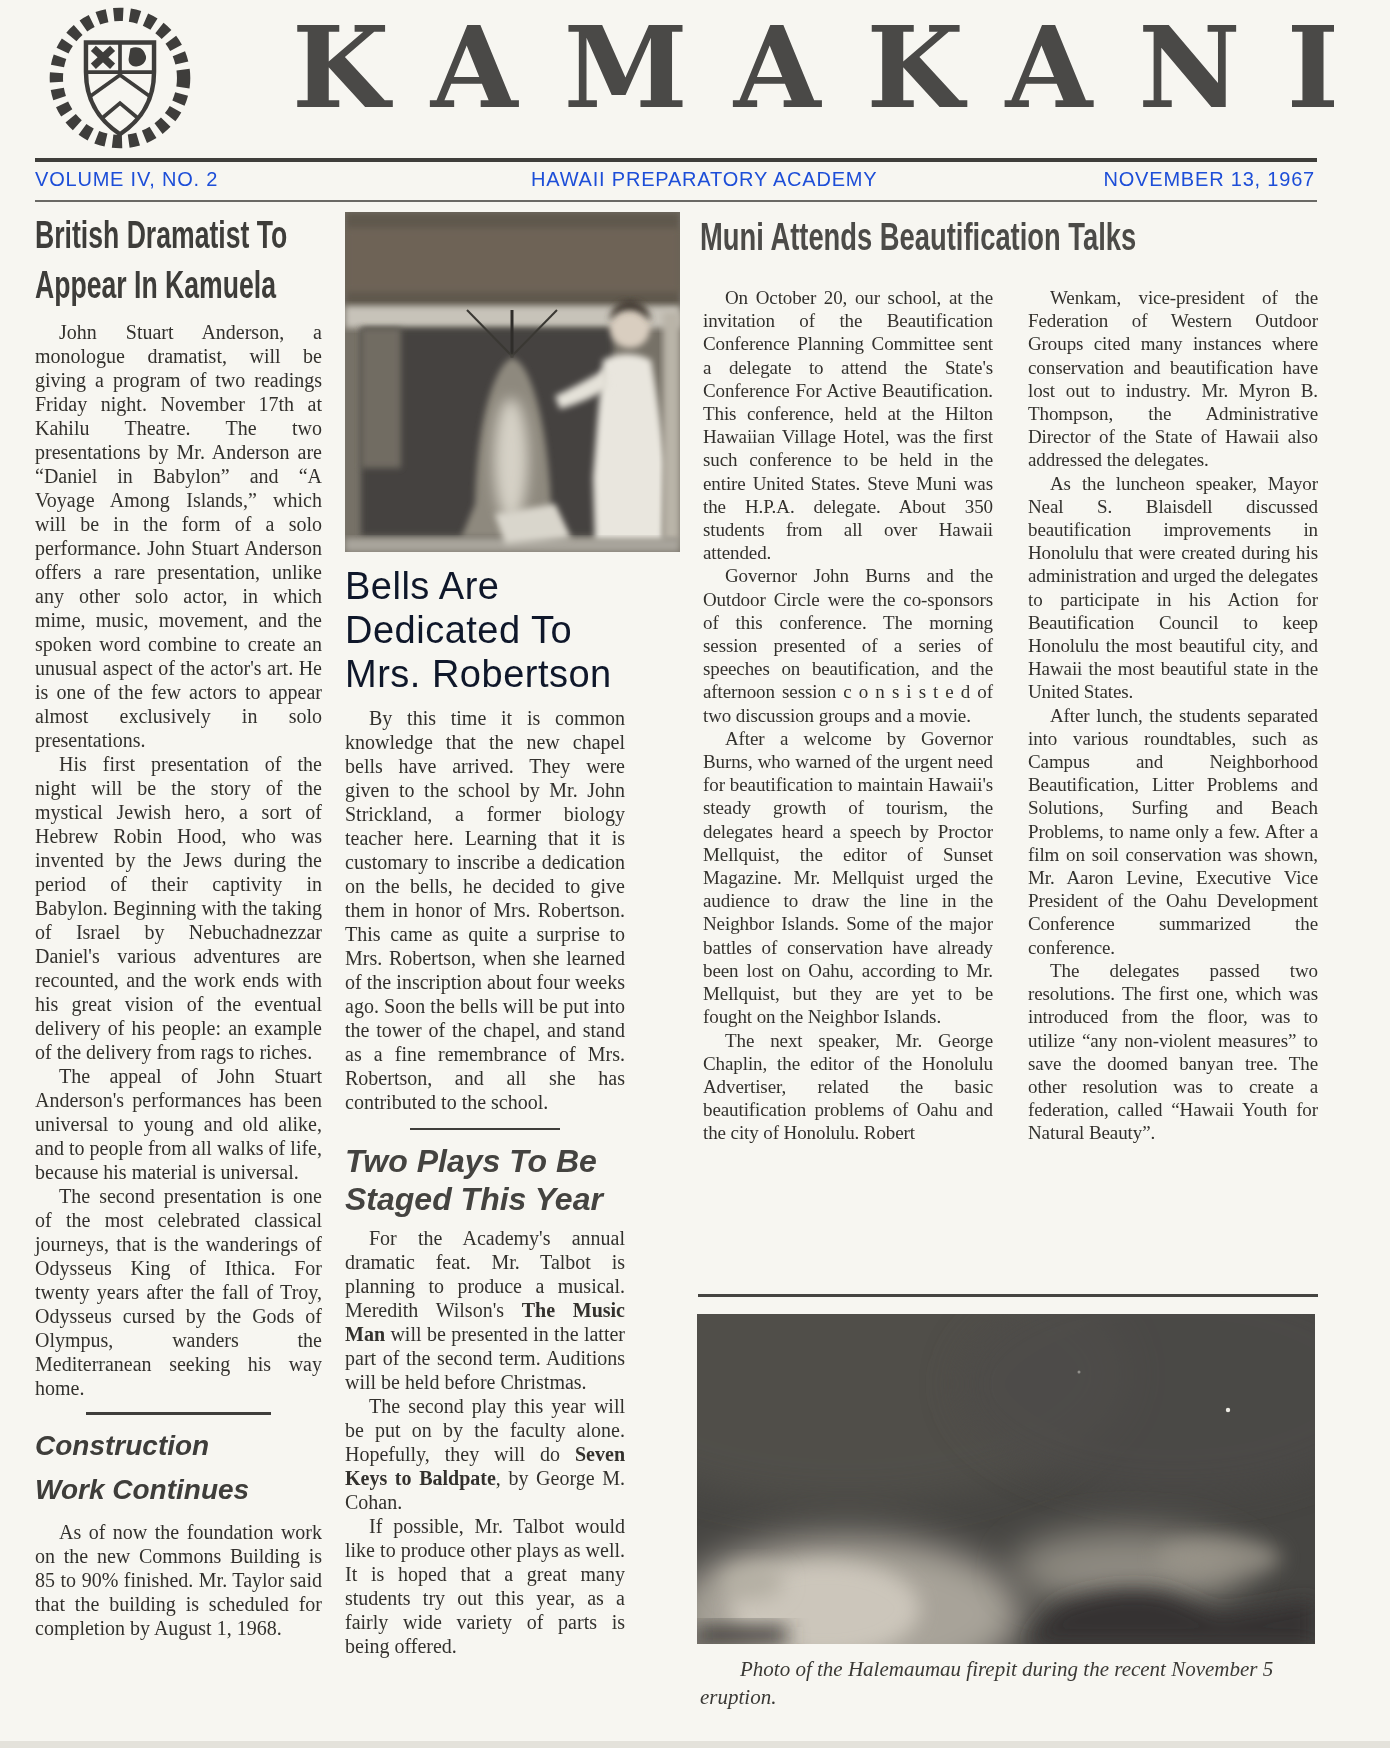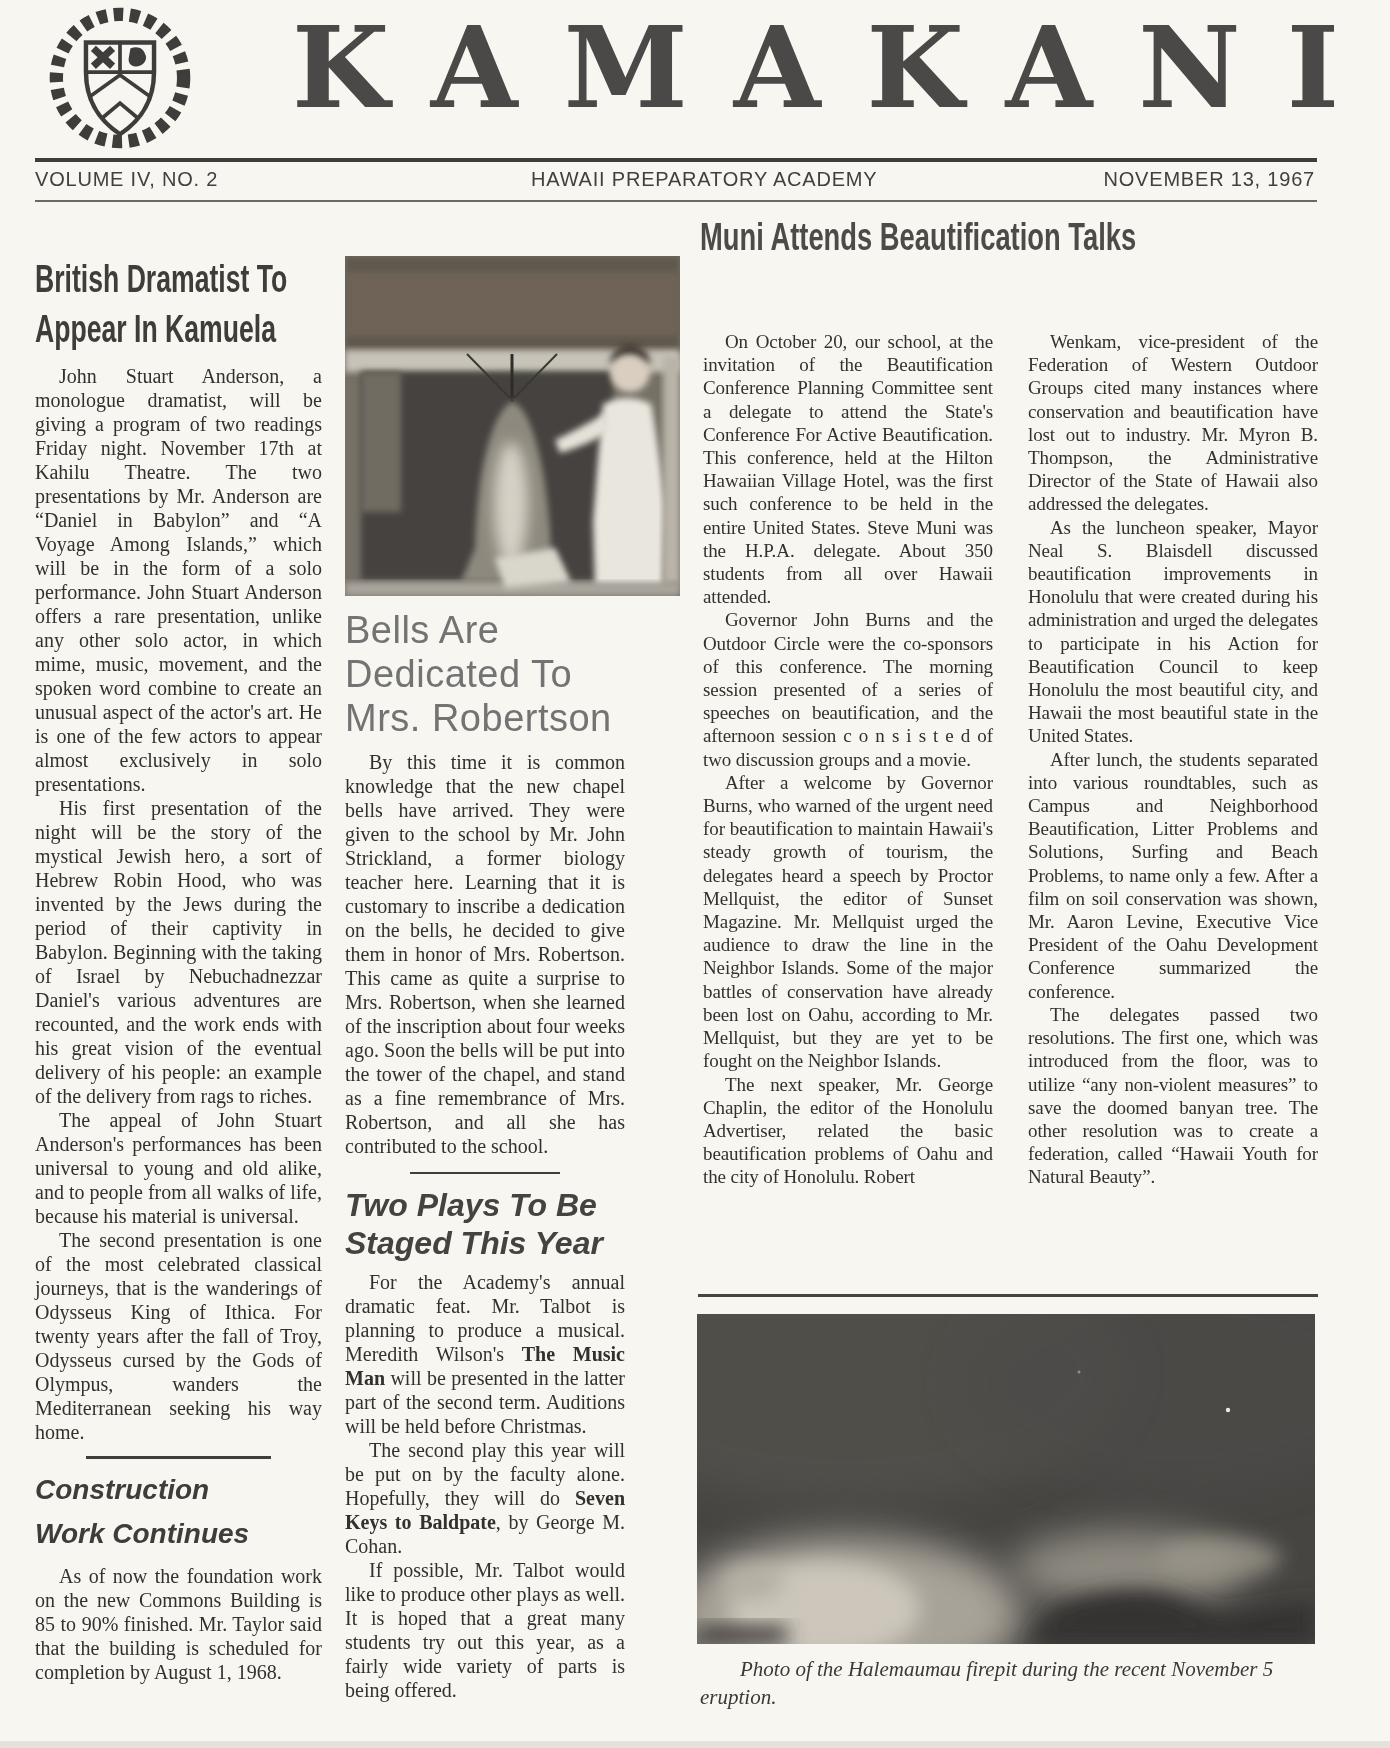--- a/index.html
+++ b/index.html
@@ -22,42 +22,42 @@
     letter-spacing:46px;
     color:#4a4947;
     line-height:1.1;
     white-space:nowrap;
   }
   .rule-1 { left:35px; top:158px; width:1282px; height:4px; background:#3f3e3b; }
   .rule-2 { left:35px; top:200px; width:1282px; height:2px; background:#6a6965; }
   .dateline {
     font-family:"Liberation Sans", sans-serif;
     font-size:20px; letter-spacing:0.8px;
-    color:#404040; top:168px; white-space:nowrap;
+    color:#1d4ed8; top:168px; white-space:nowrap;
   }
 
   
-  .col { position:absolute; text-align:justify;margin-top:44px; }
+  .col { position:absolute; text-align:justify; }
   .col p { font-size:20px; line-height:24px; text-indent:24px; }
   .col-muni p { font-size:19px; line-height:23.2px; text-indent:22px; letter-spacing:-0.1px; }
 
   .head-sans {
     font-family:"Liberation Sans", sans-serif;
     white-space:pre-line;
     text-align:left;
   }
   .head-dramatist {
     font-weight:bold; font-size:38px; line-height:50px;
     color:#3e3d3a; width:420px;
     transform:scaleX(.70); transform-origin:left top;
     margin-bottom:10px;
   }
   .head-bells {
     font-weight:normal; font-size:38px; line-height:44px;
-    color:#737373; letter-spacing:0.5px;
+    color:#0f172a; letter-spacing:0.5px;
     margin:4px 0 10px 0;
   }
   .head-plays {
     font-weight:bold; font-style:italic;
     font-size:32px; line-height:38px; color:#444340;
     margin-bottom:8px;
   }
   .head-construction {
     font-weight:bold; font-style:italic;
     font-size:28px; line-height:44px; color:#3e3d3a;

